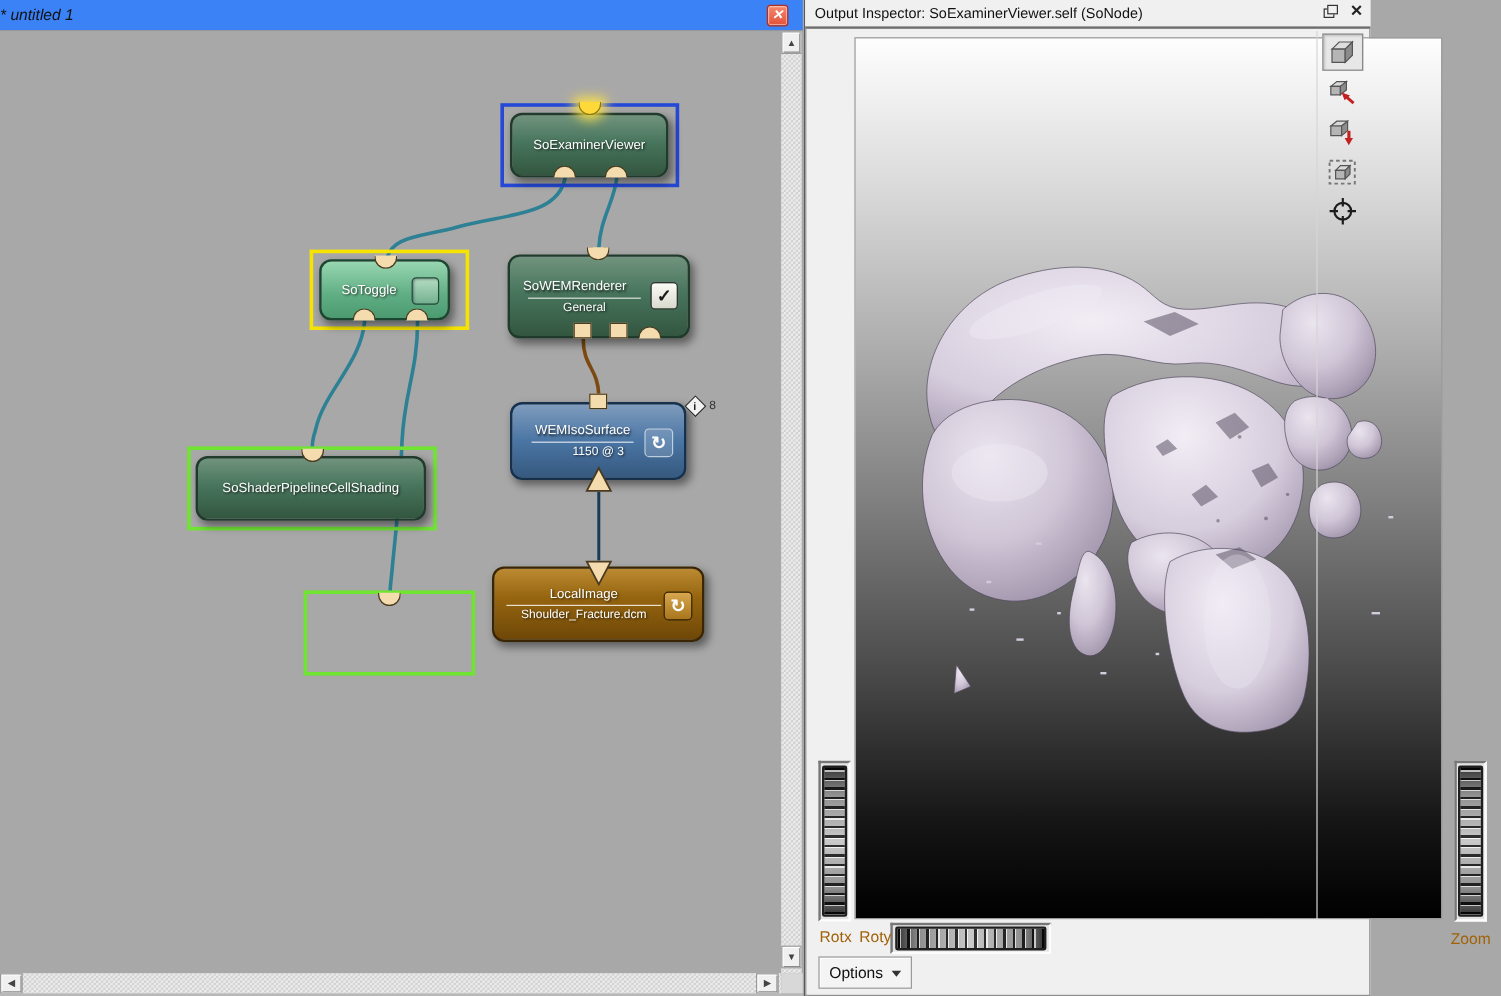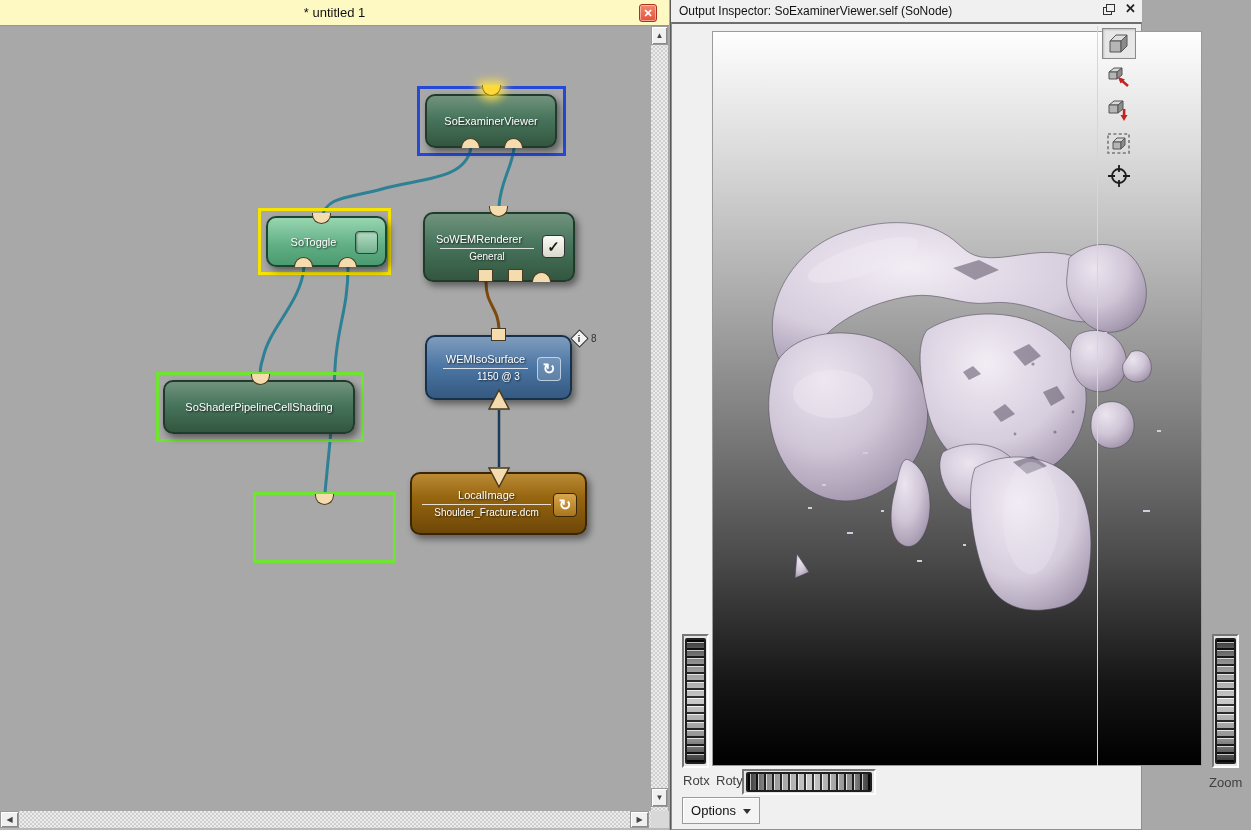--- a/index.html
+++ b/index.html
@@ -3,23 +3,23 @@
 <meta charset="utf-8">
 <style>
   * { box-sizing: border-box; margin: 0; padding: 0; }
   html,body { width:1251px; height:830px; overflow:hidden;
     font-family:"Liberation Sans", sans-serif; }
   .app { position:relative; width:1251px; height:830px; background:#a8a8a8; }
 
   
   .left-panel { position:absolute; left:0; top:0; width:669px; height:830px; background:#a8a8a8; }
   .left-titlebar { position:absolute; left:0; top:0; width:669px; height:26px;
-    background:#fef9c3; border-bottom:1px solid #979797;
-    display:flex; align-items:center; justify-content:center;
-    font-size:13px; color:#111; }
+    background:#3b82f6; border-bottom:1px solid #979797;
+    display:flex; align-items:center; 
+    font-size:13px; color:#111;font-style:italic; }
   .mdi-close { position:absolute; right:12px; top:4px; width:18px; height:18px;
     background:linear-gradient(#f4886e,#e4523a); border:1px solid #b03020; border-radius:3px;
     color:#fff; font-size:11px; font-weight:bold; line-height:16px; text-align:center;
     box-shadow: inset 0 0 0 1px rgba(255,255,255,.45); cursor:default; }
 
   .canvas { position:absolute; left:0; top:26px; width:651px; height:785px; background:#a8a8a8; overflow:hidden; }
   .connections { position:absolute; left:0; top:0; pointer-events:none; }
 
   
   .sel { position:absolute; border-style:solid; border-width:3px; background:transparent; }
@@ -110,21 +110,21 @@
   .wheel-v { position:absolute; width:21px; height:126px; border:2px solid #1e1e1e; border-radius:2px;
     background:
       repeating-linear-gradient(to bottom, rgba(0,0,0,.78) 0 2px, rgba(255,255,255,.7) 2px 3px, rgba(150,150,150,.25) 3px 8px),
       linear-gradient(to bottom,#161616,#8d8d8d 18%,#dcdcdc 50%,#8d8d8d 82%,#161616); }
   .wheel-h { position:absolute; width:126px; height:20px; border:2px solid #1e1e1e; border-radius:2px;
     background:
       repeating-linear-gradient(to right, rgba(0,0,0,.78) 0 2px, rgba(255,255,255,.7) 2px 3px, rgba(150,150,150,.25) 3px 8px),
       linear-gradient(to right,#161616,#8d8d8d 15%,#dcdcdc 50%,#8d8d8d 85%,#161616); }
   .wheel-frame { position:absolute; border:2px solid; border-color:#777 #fdfdfd #fdfdfd #777; background:#e4e4e4; }
 
-  .ri-label { position:absolute; font-size:13px; color:#404040; }
+  .ri-label { position:absolute; font-size:13px; color:#a16207; }
 
   .options-btn { position:absolute; left:10px; top:773px; width:78px; height:27px;
     background:#f4f4f4; border:1px solid #9a9a9a;
     box-shadow:inset 1px 1px 0 #fff;
     display:flex; align-items:center; justify-content:center; gap:7px;
     font-size:13px; color:#111; }
   .drop-arrow { width:0; height:0; border-left:4px solid transparent; border-right:4px solid transparent;
     border-top:5px solid #333; margin-top:2px; }
 </style>
 </head>
@@ -153,21 +153,21 @@
 
       <div class="sel blue" style="left:417px;top:60px;width:149px;height:70px;"></div>
       <div class="node green" style="left:425px;top:68px;width:132px;height:54px;">
         <span class="lbl">SoExaminerViewer</span>
       </div>
       <div class="cn dome-dn yellow" style="left:482px;top:59px;"></div>
       <div class="cn dome-up" style="left:461px;top:112px;"></div>
       <div class="cn dome-up" style="left:504px;top:112px;"></div>
 
       <div class="sel yellow" style="left:258px;top:182px;width:133px;height:67px;"></div>
-      <div class="node green-lite" style="left:266px;top:190px;width:121px;height:51px;">
+      <div class="node green-lite" style="left:266px;top:190px;width:109px;height:51px;">
         <span class="lbl" style="margin-right:26px;">SoToggle</span>
         <div class="chk empty" style="right:7px;top:13px;"></div>
       </div>
       <div class="cn dome-dn" style="left:312px;top:187px;"></div>
       <div class="cn dome-up" style="left:294px;top:231px;"></div>
       <div class="cn dome-up" style="left:338px;top:231px;"></div>
 
       <div class="node green" style="left:423px;top:186px;width:152px;height:70px;">
         <span class="lbl" style="margin-right:40px;">SoWEMRenderer</span>
         <div class="div" style="width:64%;margin-right:24px;"></div>

